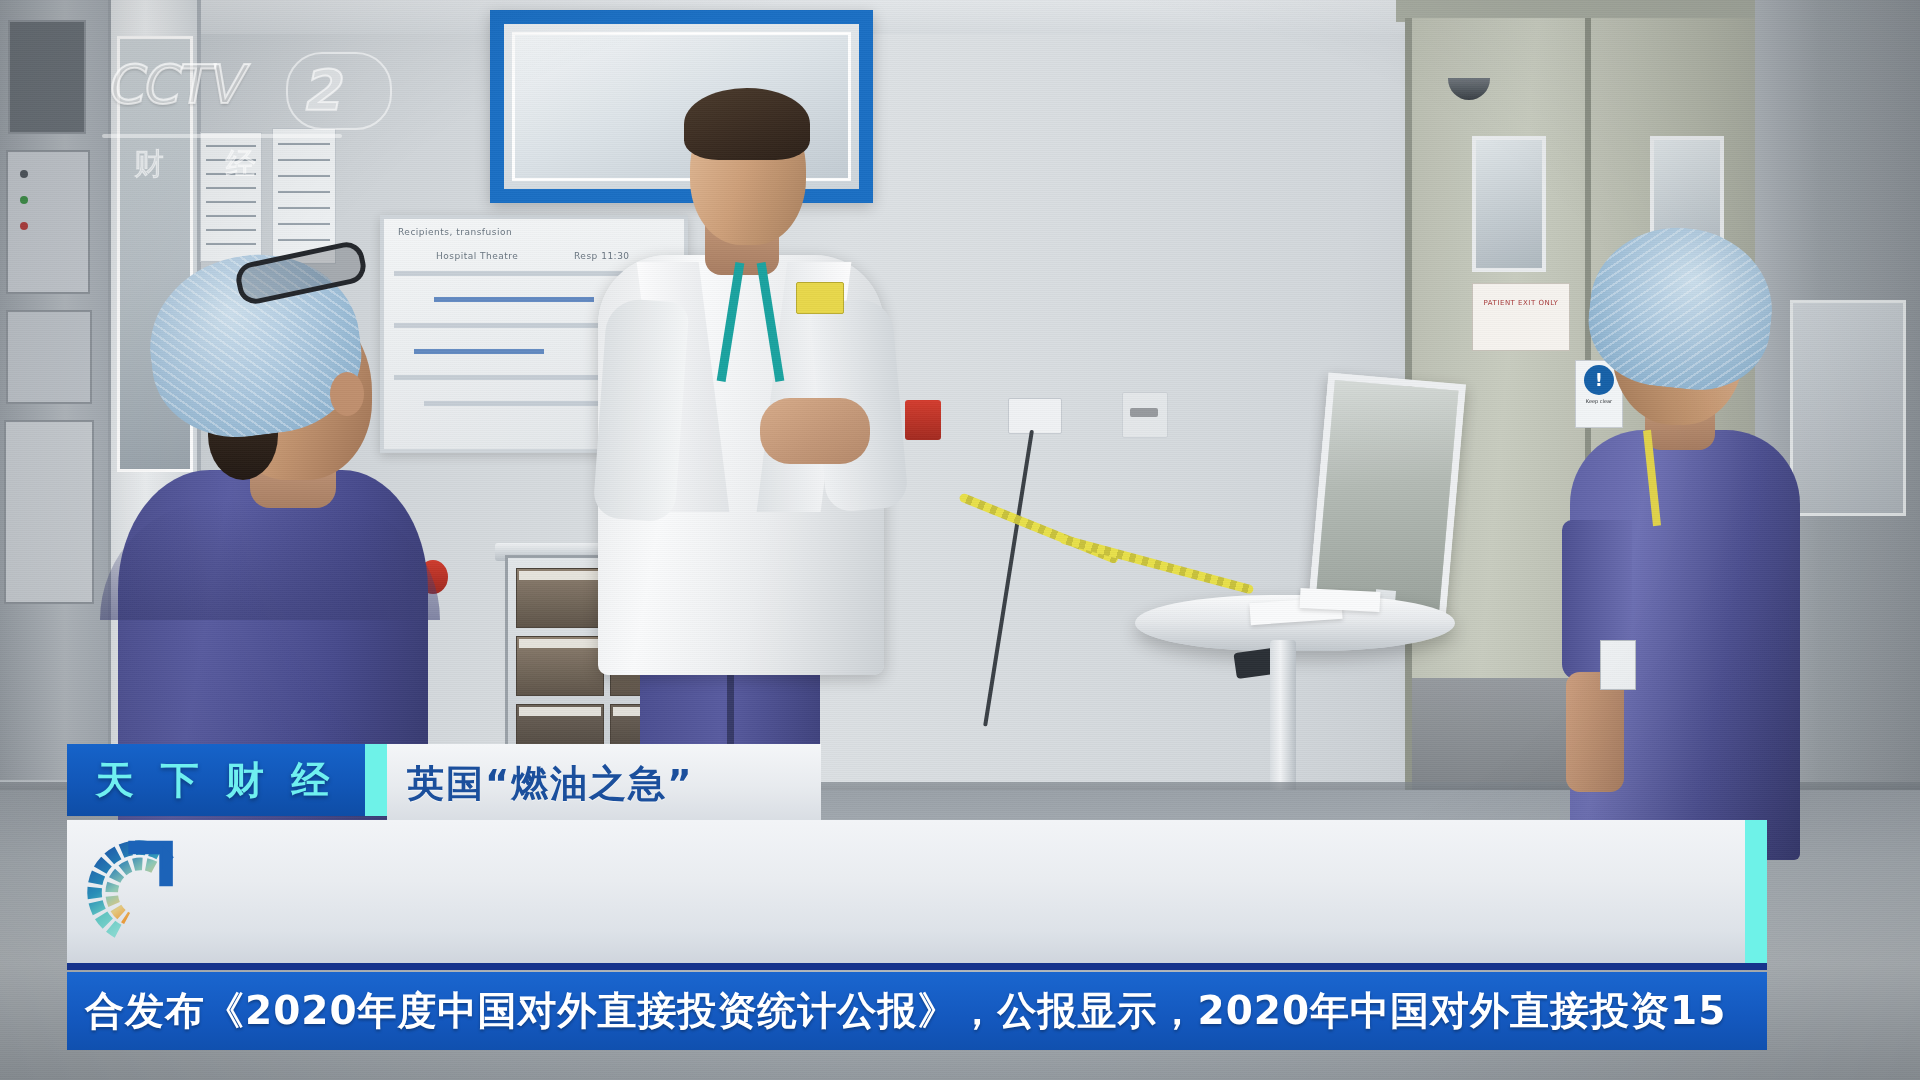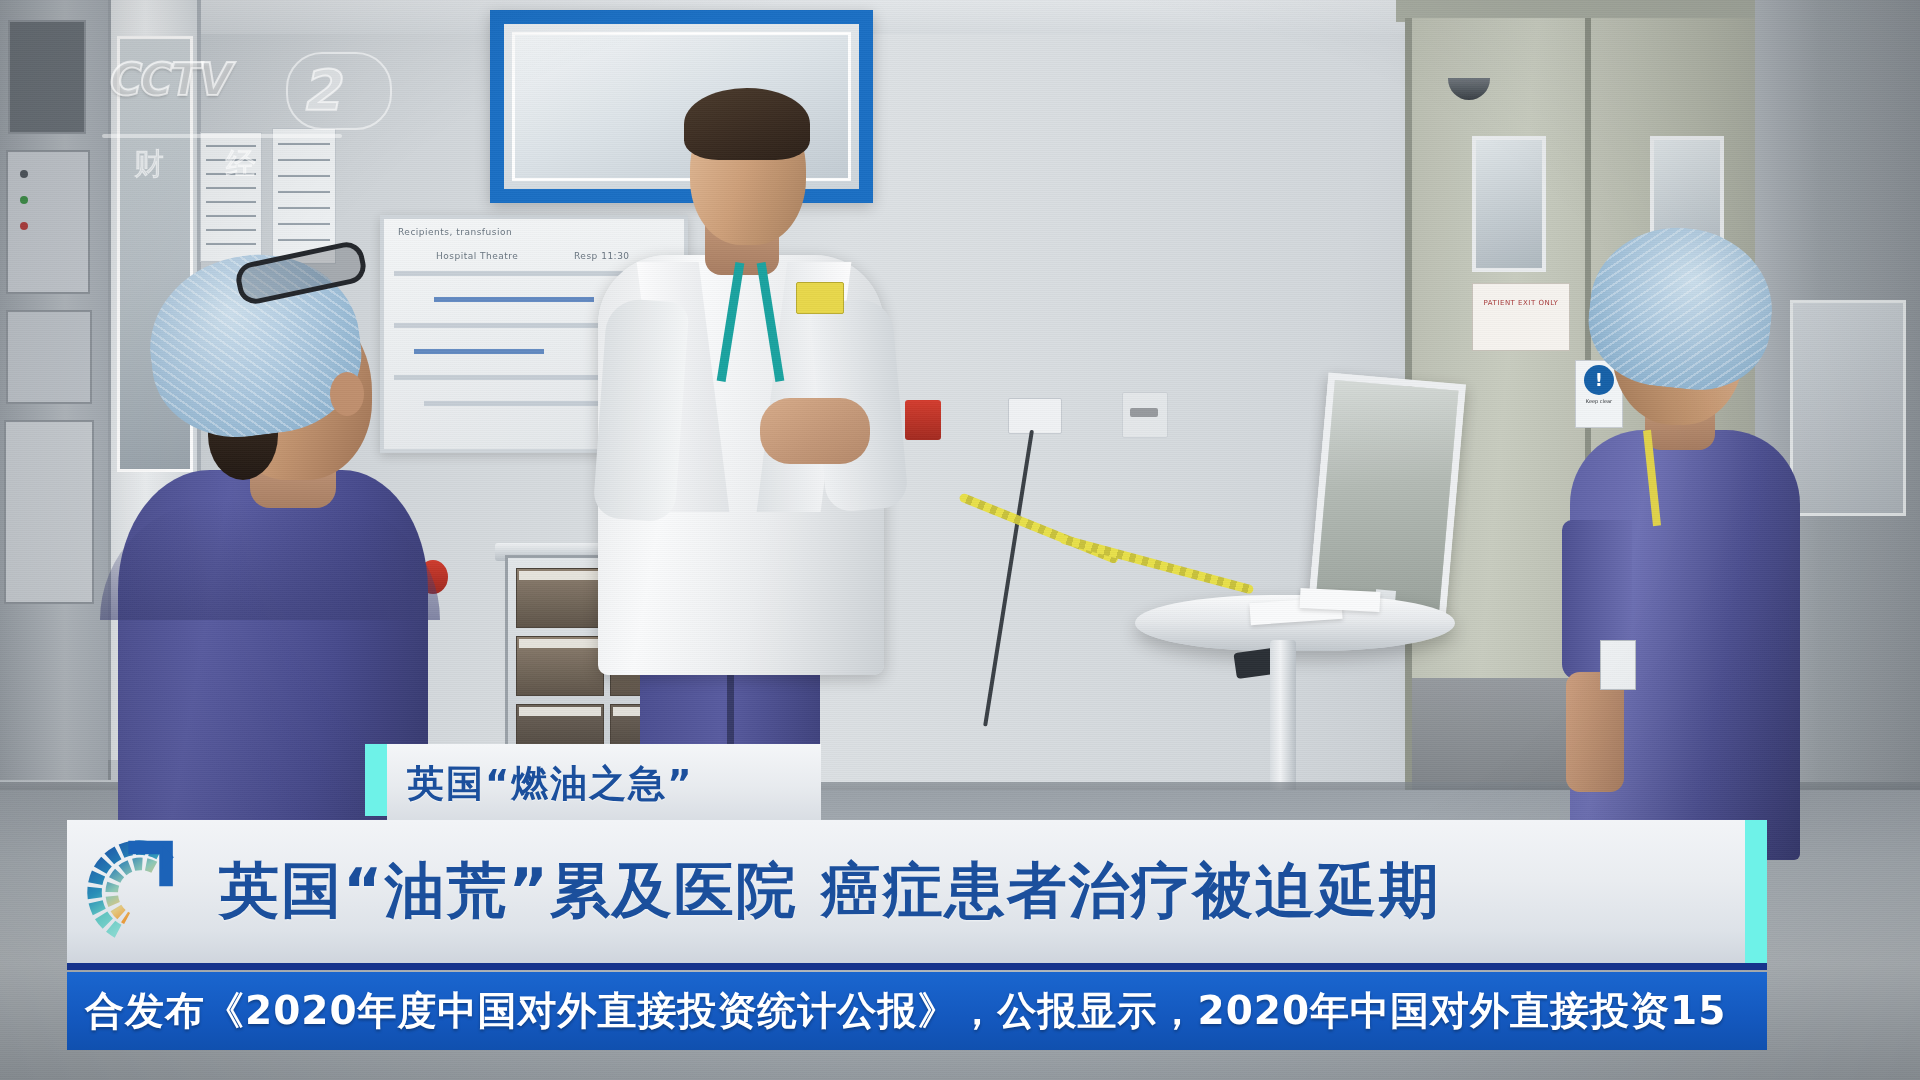--- a/index.html
+++ b/index.html
@@ -412,22 +412,22 @@
     pointer-events:none;
   }
 
   
   .cctv-logo{
     position:absolute;left:110px;top:58px;width:270px;height:120px;
     pointer-events:none;
   }
   .cctv-text{
     font-family:"DejaVu Sans","Liberation Sans",sans-serif;
-    font-weight:bold;font-style:italic;
-    font-size:44px;letter-spacing:-2px;
+    font-weight:normal;font-style:italic;
+    font-size:53px;letter-spacing:-2px;
     color:rgba(255,255,255,.38);
     -webkit-text-stroke:2px rgba(255,255,255,.62);
     text-shadow:0 2px 3px rgba(0,0,0,.18);
     line-height:1;
   }
   .cctv-num{
     position:absolute;left:196px;top:4px;
     font-size:56px;font-weight:bold;font-style:italic;
     color:rgba(255,255,255,.34);
     -webkit-text-stroke:2px rgba(255,255,255,.60);
@@ -728,20 +728,23 @@
     <div class="cctv-text">CCTV</div>
     <div class="cctv-num">2</div>
     <div class="cctv-underline"></div>
     <div class="cctv-cn">财 经</div>
   </div>
 
 
   <div class="lower-third">
 
     <div class="lt-row1">
+      <div class="program-tag">
+        <span>天 下 财 经</span>
+      </div>
       <div class="tag-accent"></div>
       <div class="topic-panel">
         <span>英国“燃油之急”</span>
       </div>
     </div>
 
     <div class="lt-headline">
       <div class="cfn-logo">
         <svg viewBox="0 0 120 120" width="116" height="116" aria-hidden="true">
           <defs>
@@ -757,21 +760,20 @@
               <stop offset="75%" stop-color="#e3c77f"></stop>
               <stop offset="100%" stop-color="#e79b3c"></stop>
             </linearGradient>
           </defs>
           <path d="M60 14 A46 46 0 1 0 60 106" fill="none" stroke="url(#g1)" stroke-width="15" stroke-dasharray="11 4" stroke-linecap="butt" transform="rotate(28 60 60)"></path>
           <path d="M62 30 A30 30 0 1 0 62 90" fill="none" stroke="url(#g2)" stroke-width="13" stroke-dasharray="9 4" stroke-linecap="butt" transform="rotate(28 60 60)"></path>
           <path d="M49 14 L88 14 L88 54" fill="none" stroke="#1c63b8" stroke-width="14" stroke-linecap="butt"></path>
           <path d="M84 12 L96 24 L84 36 Z" fill="#1c63b8"></path>
         </svg>
       </div>
-      <div class="headline-text">英国“油荒”累及医院 癌症患者治疗被迫延期</div>
       <div class="lt-accent-right"></div>
     </div>
 
     <div class="lt-ticker">
       <div class="ticker-body">
         <span>合发布《2020年度中国对外直接投资统计公报》，公报显示，2020年中国对外直接投资15</span>
       </div>
     </div>
 
   </div>

